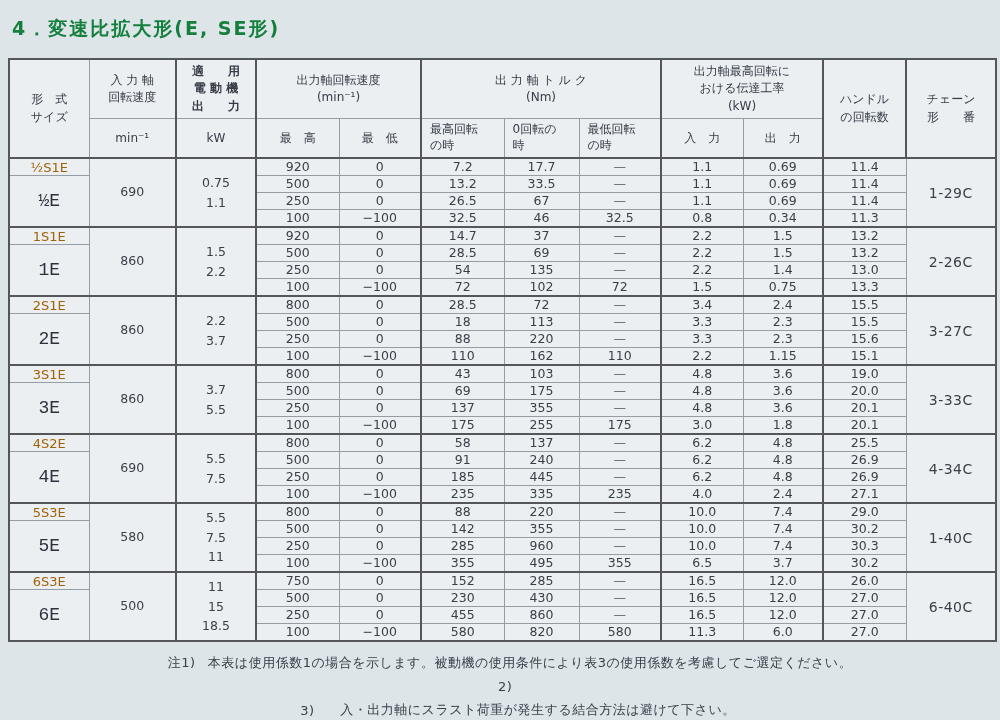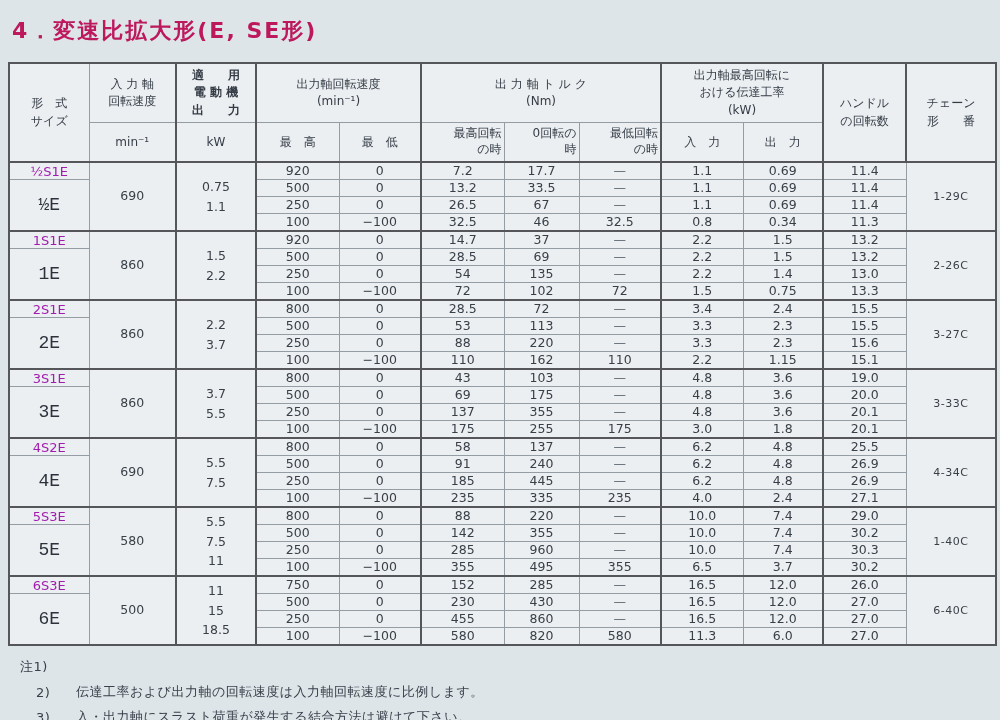--- a/index.html
+++ b/index.html
@@ -6,23 +6,23 @@
   body{
     width:1000px;height:720px;
     background:#dde5e9;
     font-family:"DejaVu Sans","Liberation Sans",sans-serif;
     color:#343b44;
     overflow:hidden;
     position:relative;
   }
   .page-title{
     margin:16px 0 0 12px;
-    font-size:22px;
+    font-size:19px;
     font-weight:bold;
-    color:#be185d;
+    color:#15803d;
     letter-spacing:2px;
   }
   table.spec{
     margin:16px 0 0 8px;
     border-collapse:collapse;
     background:#ebeff2;
     table-layout:fixed;
     width:987px;
   }
   table.spec th, table.spec td{
@@ -32,35 +32,35 @@
     font-weight:normal;
     white-space:pre-line;
     overflow:hidden;
   }
   table.spec{border:2px solid #55565a;}
   
   thead tr.h1 th{height:58px;font-size:12px;line-height:1.45;color:#353c46;}
   thead tr.h2 th{height:38px;font-size:12px;color:#353c46;}
   thead th.sp2{line-height:2.1;}
   thead th.motor{font-size:11.5px;line-height:1.35;font-weight:bold;}
-  thead th.sub-left{text-align:right;padding-left:8px;font-size:11.5px;line-height:1.3;}
+  thead th.sub-left{text-align:left;padding-left:8px;font-size:11.5px;line-height:1.3;}
   thead tr.h2 th{border-bottom:2px solid #55565a;}
   
   tbody td{height:16px;font-size:12.5px;color:#383f47;line-height:1;}
   tbody tr.block-start td{border-top:2px solid #55565a;}
-  td.model-s{font-weight:bold;font-size:13px;text-align:left;padding-left:8px;color:#a21caf;}
+  td.model-s{font-weight:bold;font-size:13px;text-align:left;padding-left:8px;color:#a16207;}
   td.model-e{font-weight:bold;font-size:18px;color:#2c323c;font-family:Liberation Mono, monospace;}
   td.kw{font-size:12.5px;line-height:1.55;}
-  td.chain{font-size:11px;letter-spacing:0.5px;}
+  td.chain{font-size:14px;letter-spacing:0.5px;}
   
   .br-thick{border-right:2px solid #55565a !important;}
   .dash{color:#5e6770;}
   
   .notes{margin:12px 0 0 20px;font-size:13px;color:#39404a;}
-  .note{margin-bottom:7px;letter-spacing:0.5px;display:flex;align-items:center;}
+  .note{margin-bottom:7px;letter-spacing:0.5px;display:flex;align-items:center;justify-content:center;}
   .note .lbl{display:inline-block;min-width:40px;}
   .note.indent .lbl{margin-left:16px;}
 </style>
 </head>
 <body>
 
 <h1 class="page-title">4．変速比拡大形(E, SE形)</h1>
 
 <table class="spec">
   <colgroup>
@@ -218,21 +218,21 @@
         <td class="br-thick dash">—</td>
         <td>3.4</td>
         <td class="br-thick">2.4</td>
         <td>15.5</td>
         <td class="chain" rowspan="4">3-27C</td>
       </tr>
       <tr>
         <td class="model-e" rowspan="3">2E</td>
         <td>500</td>
         <td class="br-thick">0</td>
-        <td>53</td>
+        <td>18</td>
         <td>113</td>
         <td class="br-thick dash">—</td>
         <td>3.3</td>
         <td class="br-thick">2.3</td>
         <td>15.5</td>
       </tr>
       <tr>
         <td>250</td>
         <td class="br-thick">0</td>
         <td>88</td>
@@ -437,23 +437,23 @@
         <td>11.3</td>
         <td class="br-thick">6.0</td>
         <td>27.0</td>
       </tr>
     </tbody>
 </table>
 
 <div class="notes">
   <div class="note">
     <span class="lbl">注1)</span>
+    <span>本表は使用係数1の場合を示します。被動機の使用条件により表3の使用係数を考慮してご選定ください。</span>
   </div>
   <div class="note indent">
     <span class="lbl">2)</span>
-    <span>伝達工率および出力軸の回転速度は入力軸回転速度に比例します。</span>
   </div>
   <div class="note indent">
     <span class="lbl">3)</span>
     <span>入・出力軸にスラスト荷重が発生する結合方法は避けて下さい。</span>
   </div>
 
 </div>
 
 </body></html>

